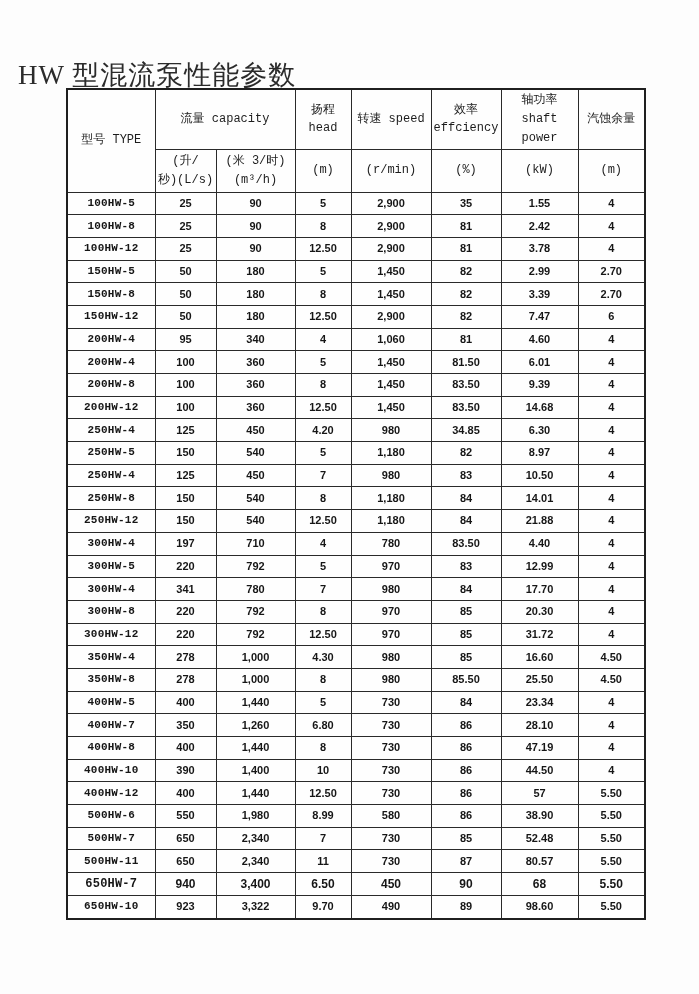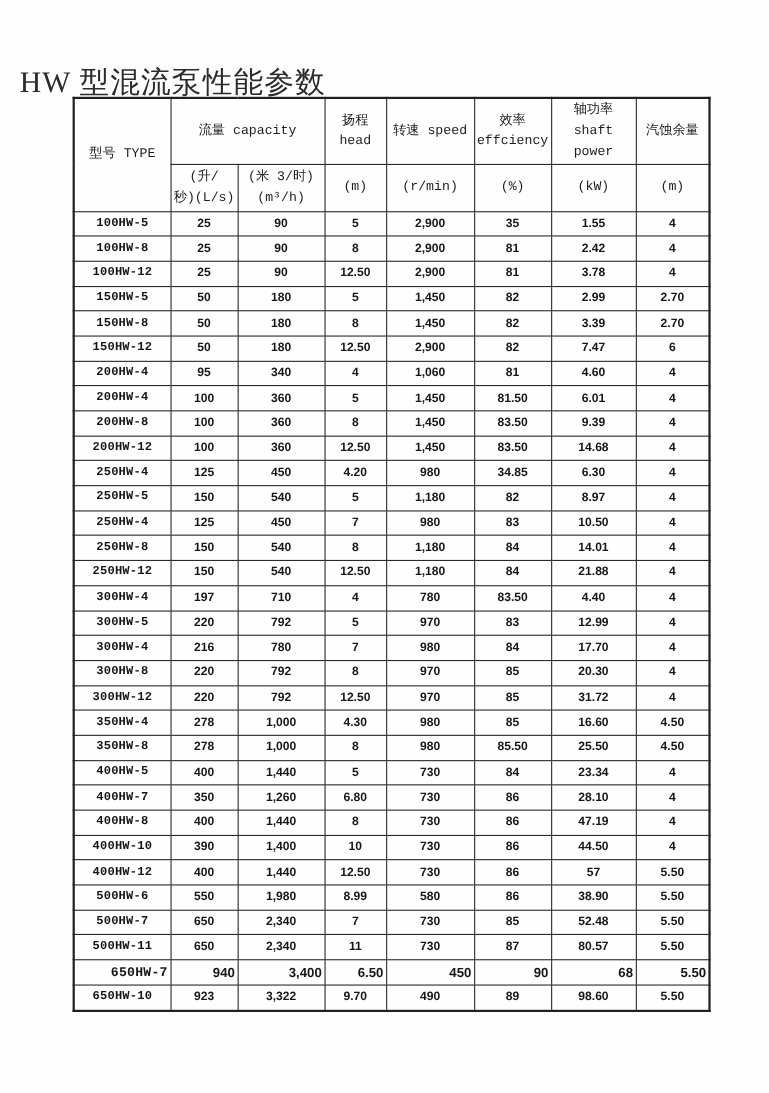--- a/index.html
+++ b/index.html
@@ -57,21 +57,20 @@
     height: 21.7px;
     font-size: 11px;
     font-weight: 700;
     color: #161616;
     line-height: 1;
   }
   tbody td.cell-type { letter-spacing: 0.2px; font-family: Liberation Mono, monospace; }
   tr.bold-row td {
     font-size: 12px;
     font-weight: 800;
-    text-align: right;
   }
 </style>
 </head>
 <body>
 
 <div class="page">
   <h1 class="title">HW 型混流泵性能参数</h1>
 
   <table class="pump-table">
     <colgroup>
@@ -274,21 +273,21 @@
           <td class="cell-value">220</td>
           <td class="cell-value">792</td>
           <td class="cell-value">5</td>
           <td class="cell-value">970</td>
           <td class="cell-value">83</td>
           <td class="cell-value">12.99</td>
           <td class="cell-value">4</td>
         </tr>
         <tr>
           <td class="cell-type">300HW-4</td>
-          <td class="cell-value">216</td>
+          <td class="cell-value">341</td>
           <td class="cell-value">780</td>
           <td class="cell-value">7</td>
           <td class="cell-value">980</td>
           <td class="cell-value">84</td>
           <td class="cell-value">17.70</td>
           <td class="cell-value">4</td>
         </tr>
         <tr>
           <td class="cell-type">300HW-8</td>
           <td class="cell-value">220</td>

